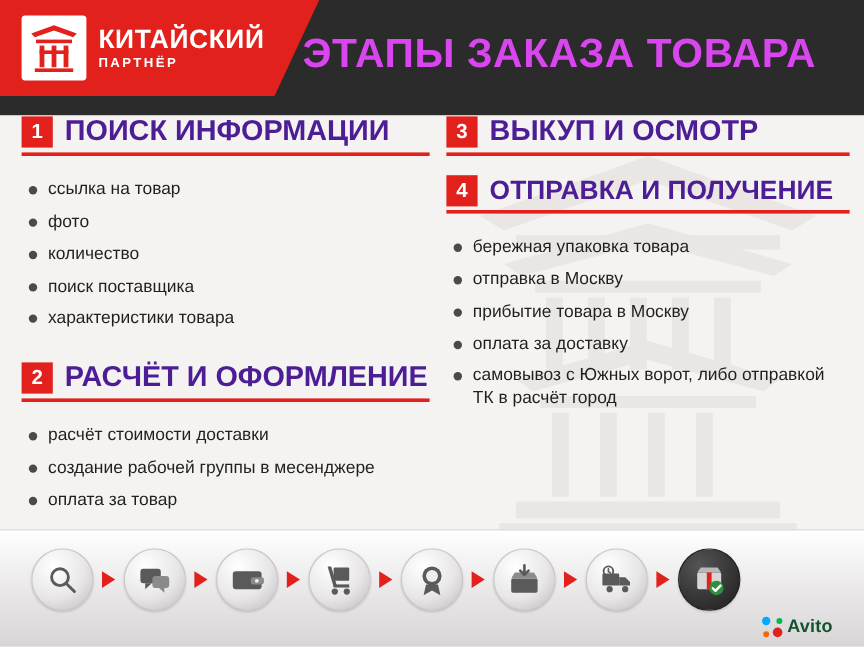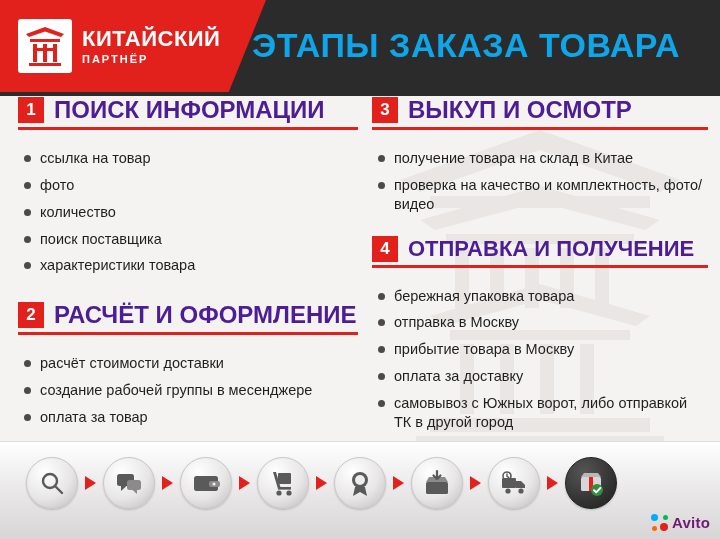--- a/index.html
+++ b/index.html
@@ -27,30 +27,30 @@
   
   .header {
     position: relative;
     height: 96px;
     background: #2b2b2b;
     overflow: hidden;
   }
   .header-title {
     position: absolute;
     left: 252px; top: 26px;
-    color: #0ea5e9;
+    color: #d946ef;
     font-size: 34px;
     font-weight: bold;
     letter-spacing: 0.5px;
     white-space: nowrap;
   }
   .logo-block {
     position: absolute;
     left: 0; top: 0;
-    width: 266px; height: 92px;
+    width: 266px; height: 80px;
     background: #e2211c;
     clip-path: polygon(0 0, 100% 0, 86% 100%, 0 100%);
     display: flex;
     align-items: center;
   }
   .logo-mark {
     margin-left: 18px;
     width: 54px; height: 54px;
     background: #ffffff;
     border-radius: 3px;
@@ -162,23 +162,23 @@
   .arrow {
     width: 0; height: 0;
     margin: 0 7px;
     border-top: 7px solid transparent;
     border-bottom: 7px solid transparent;
     border-left: 11px solid #e2211c;
     flex: none;
   }
   .avito {
     position: absolute;
-    right: 10px; bottom: 8px;
+    right: 26px; bottom: 8px;
     display: flex; align-items: center;
-    font-size: 15px; font-weight: bold; color: #701a75;
+    font-size: 15px; font-weight: bold; color: #14532d;
     letter-spacing: 0.2px;
   }
   .avito .dots { position: relative; width: 17px; height: 17px; margin-right: 4px; }
   .avito .dots i { position: absolute; border-radius: 50%; display: block; }
   .avito .d1 { width: 7px; height: 7px; left: 0; top: 0; background: #0af; }
   .avito .d2 { width: 5px; height: 5px; right: 0; top: 1px; background: #0b5; }
   .avito .d3 { width: 5px; height: 5px; left: 1px; bottom: 0; background: #f60; }
   .avito .d4 { width: 8px; height: 8px; right: 0; bottom: 0; background: #e2211c; }
 </style>
 </head>
@@ -268,38 +268,34 @@
     </div>
 
     <div class="col col-right">
 
       <div class="step" style="margin-bottom:22px;">
         <div class="step-head">
           <div class="step-num">3</div>
           <div class="step-title">ВЫКУП И ОСМОТР</div>
           <div class="step-rule"></div>
         </div>
-        <ul class="bullets">
-          <li>получение товара на склад в Китае</li>
-          <li>проверка на качество и комплектность, фото/видео</li>
-        </ul>
       </div>
 
       <div class="step">
         <div class="step-head">
           <div class="step-num">4</div>
           <div class="step-title" style="font-size:22px;">ОТПРАВКА И ПОЛУЧЕНИЕ</div>
           <div class="step-rule"></div>
         </div>
         <ul class="bullets">
           <li>бережная упаковка товара</li>
           <li>отправка в Москву</li>
           <li>прибытие товара в Москву</li>
           <li>оплата за доставку</li>
-          <li>самовывоз с Южных ворот, либо отправкой ТК в другой город</li>
+          <li>самовывоз с Южных ворот, либо отправкой ТК в расчёт город</li>
         </ul>
       </div>
 
     </div>
   </div>
 
   <div class="strip">
     <div class="strip-band"></div>
     <div class="strip-row">
 

